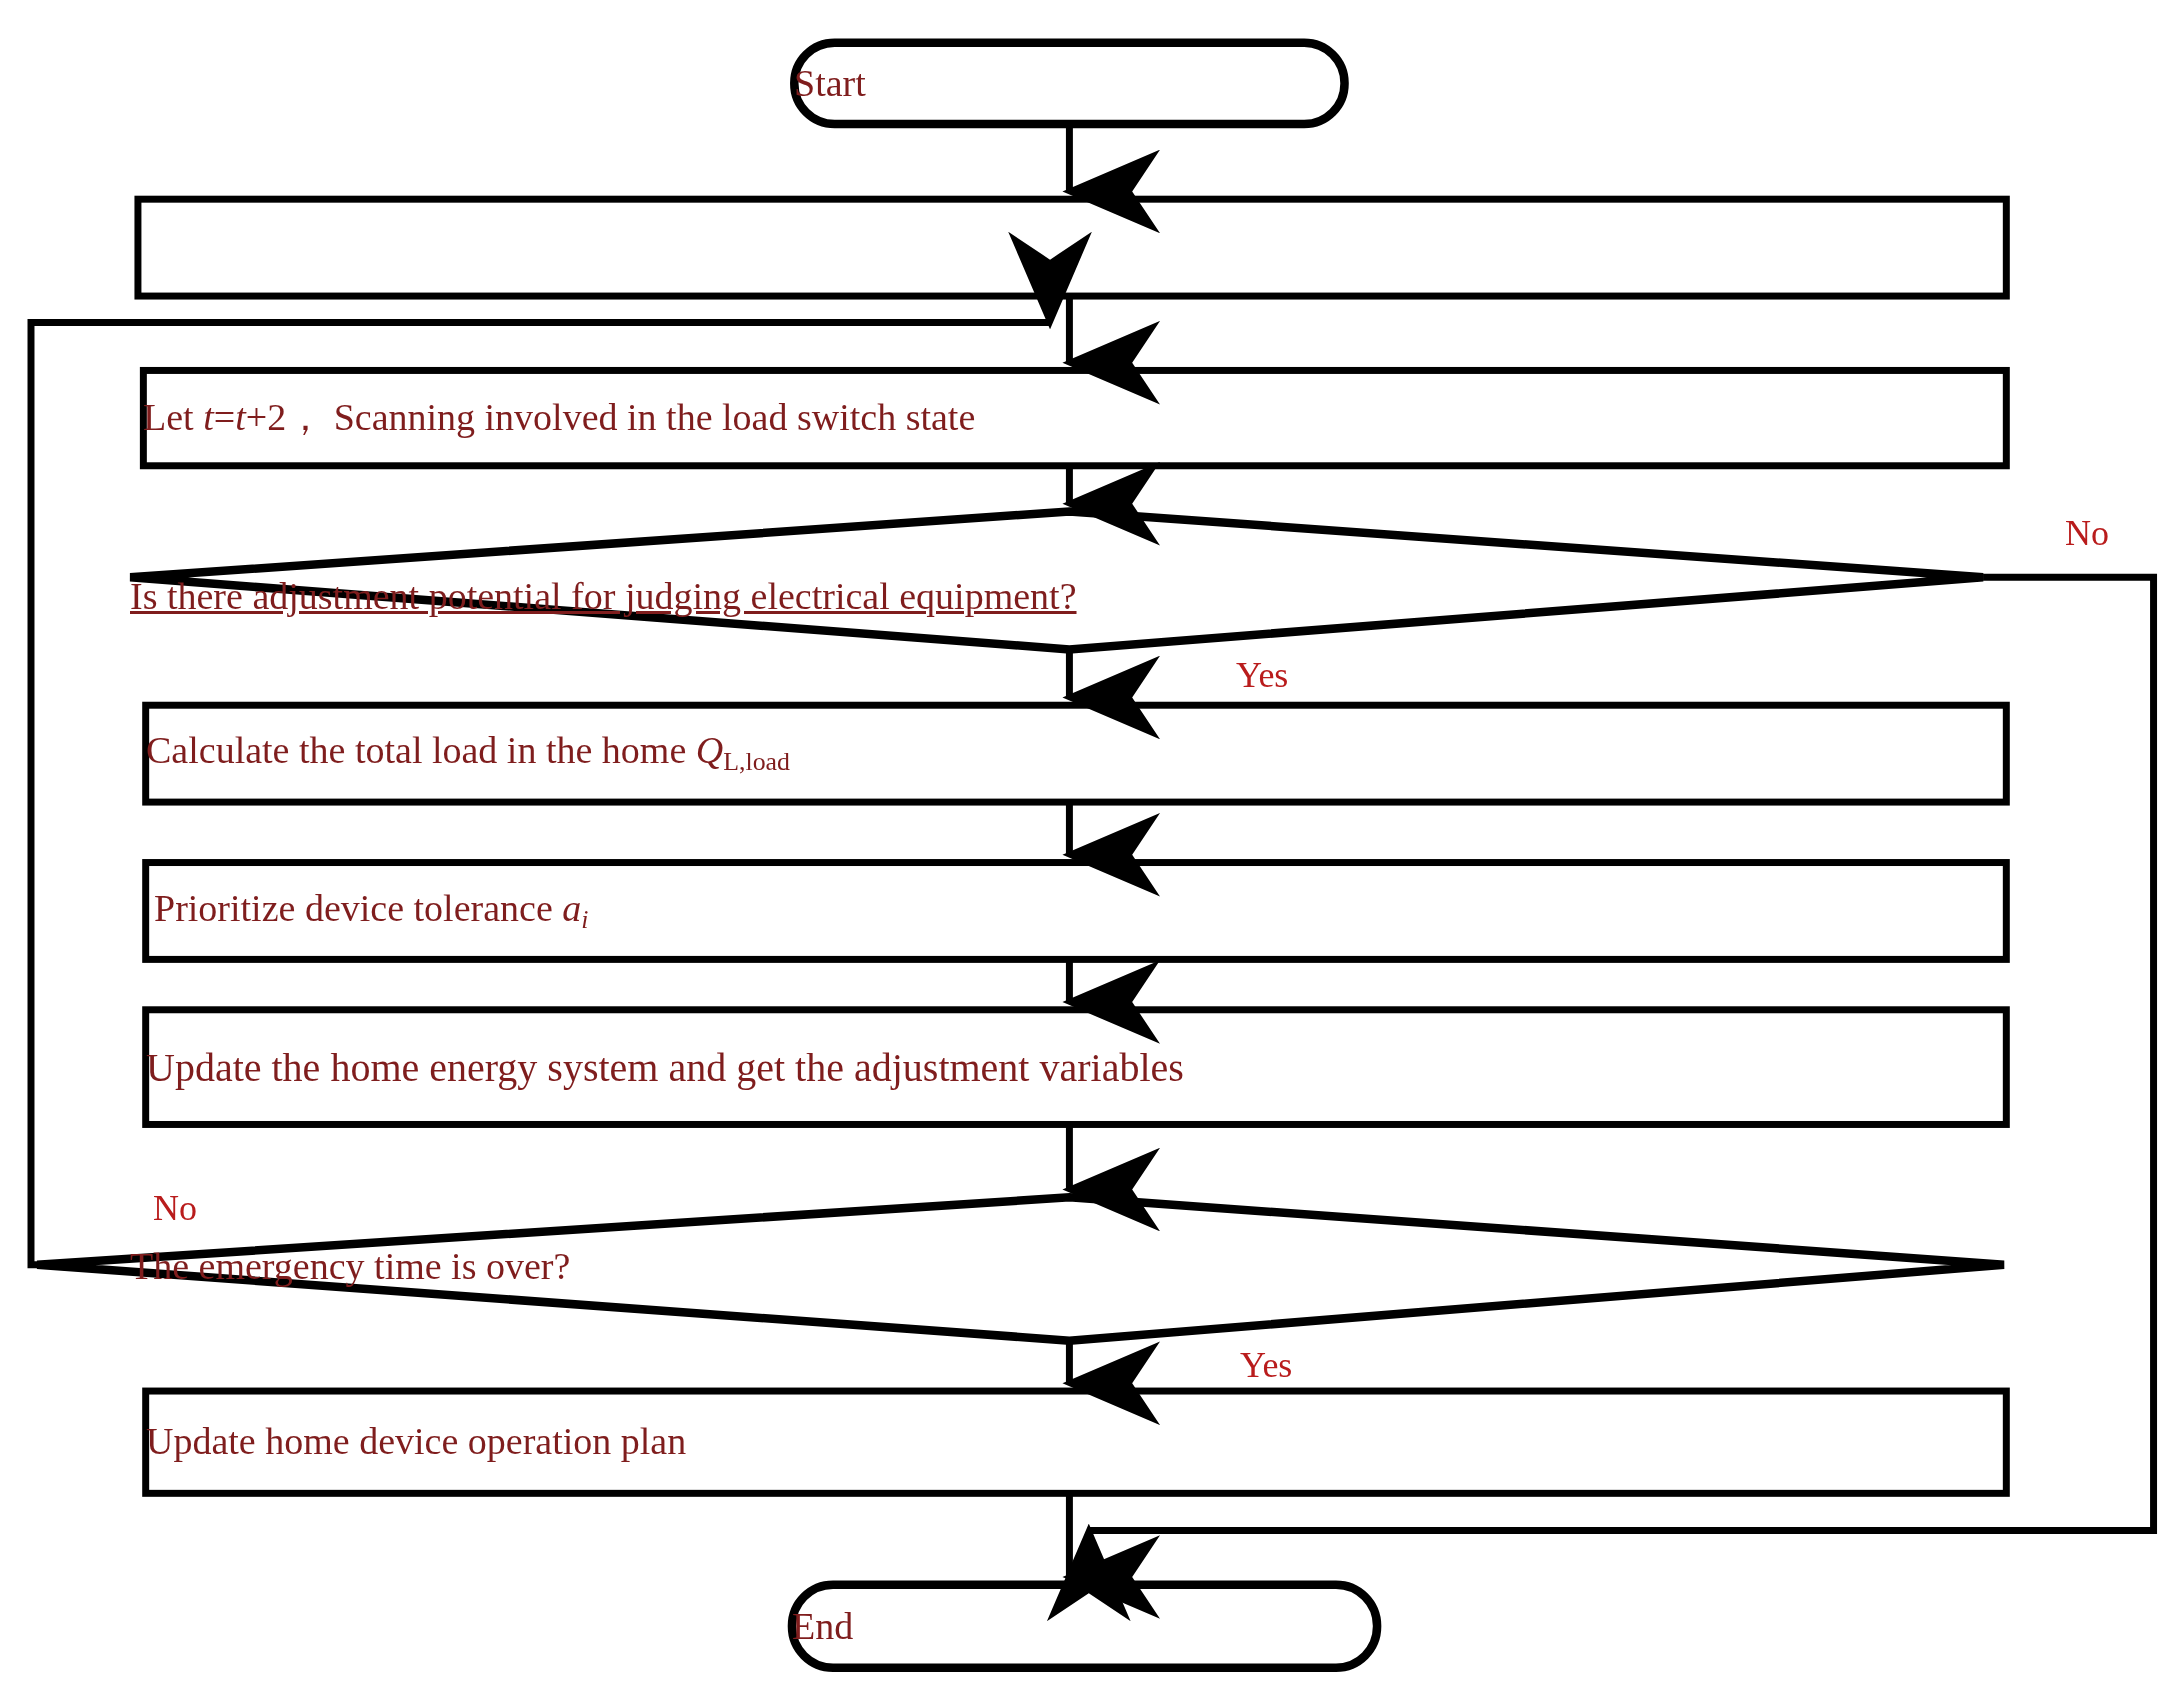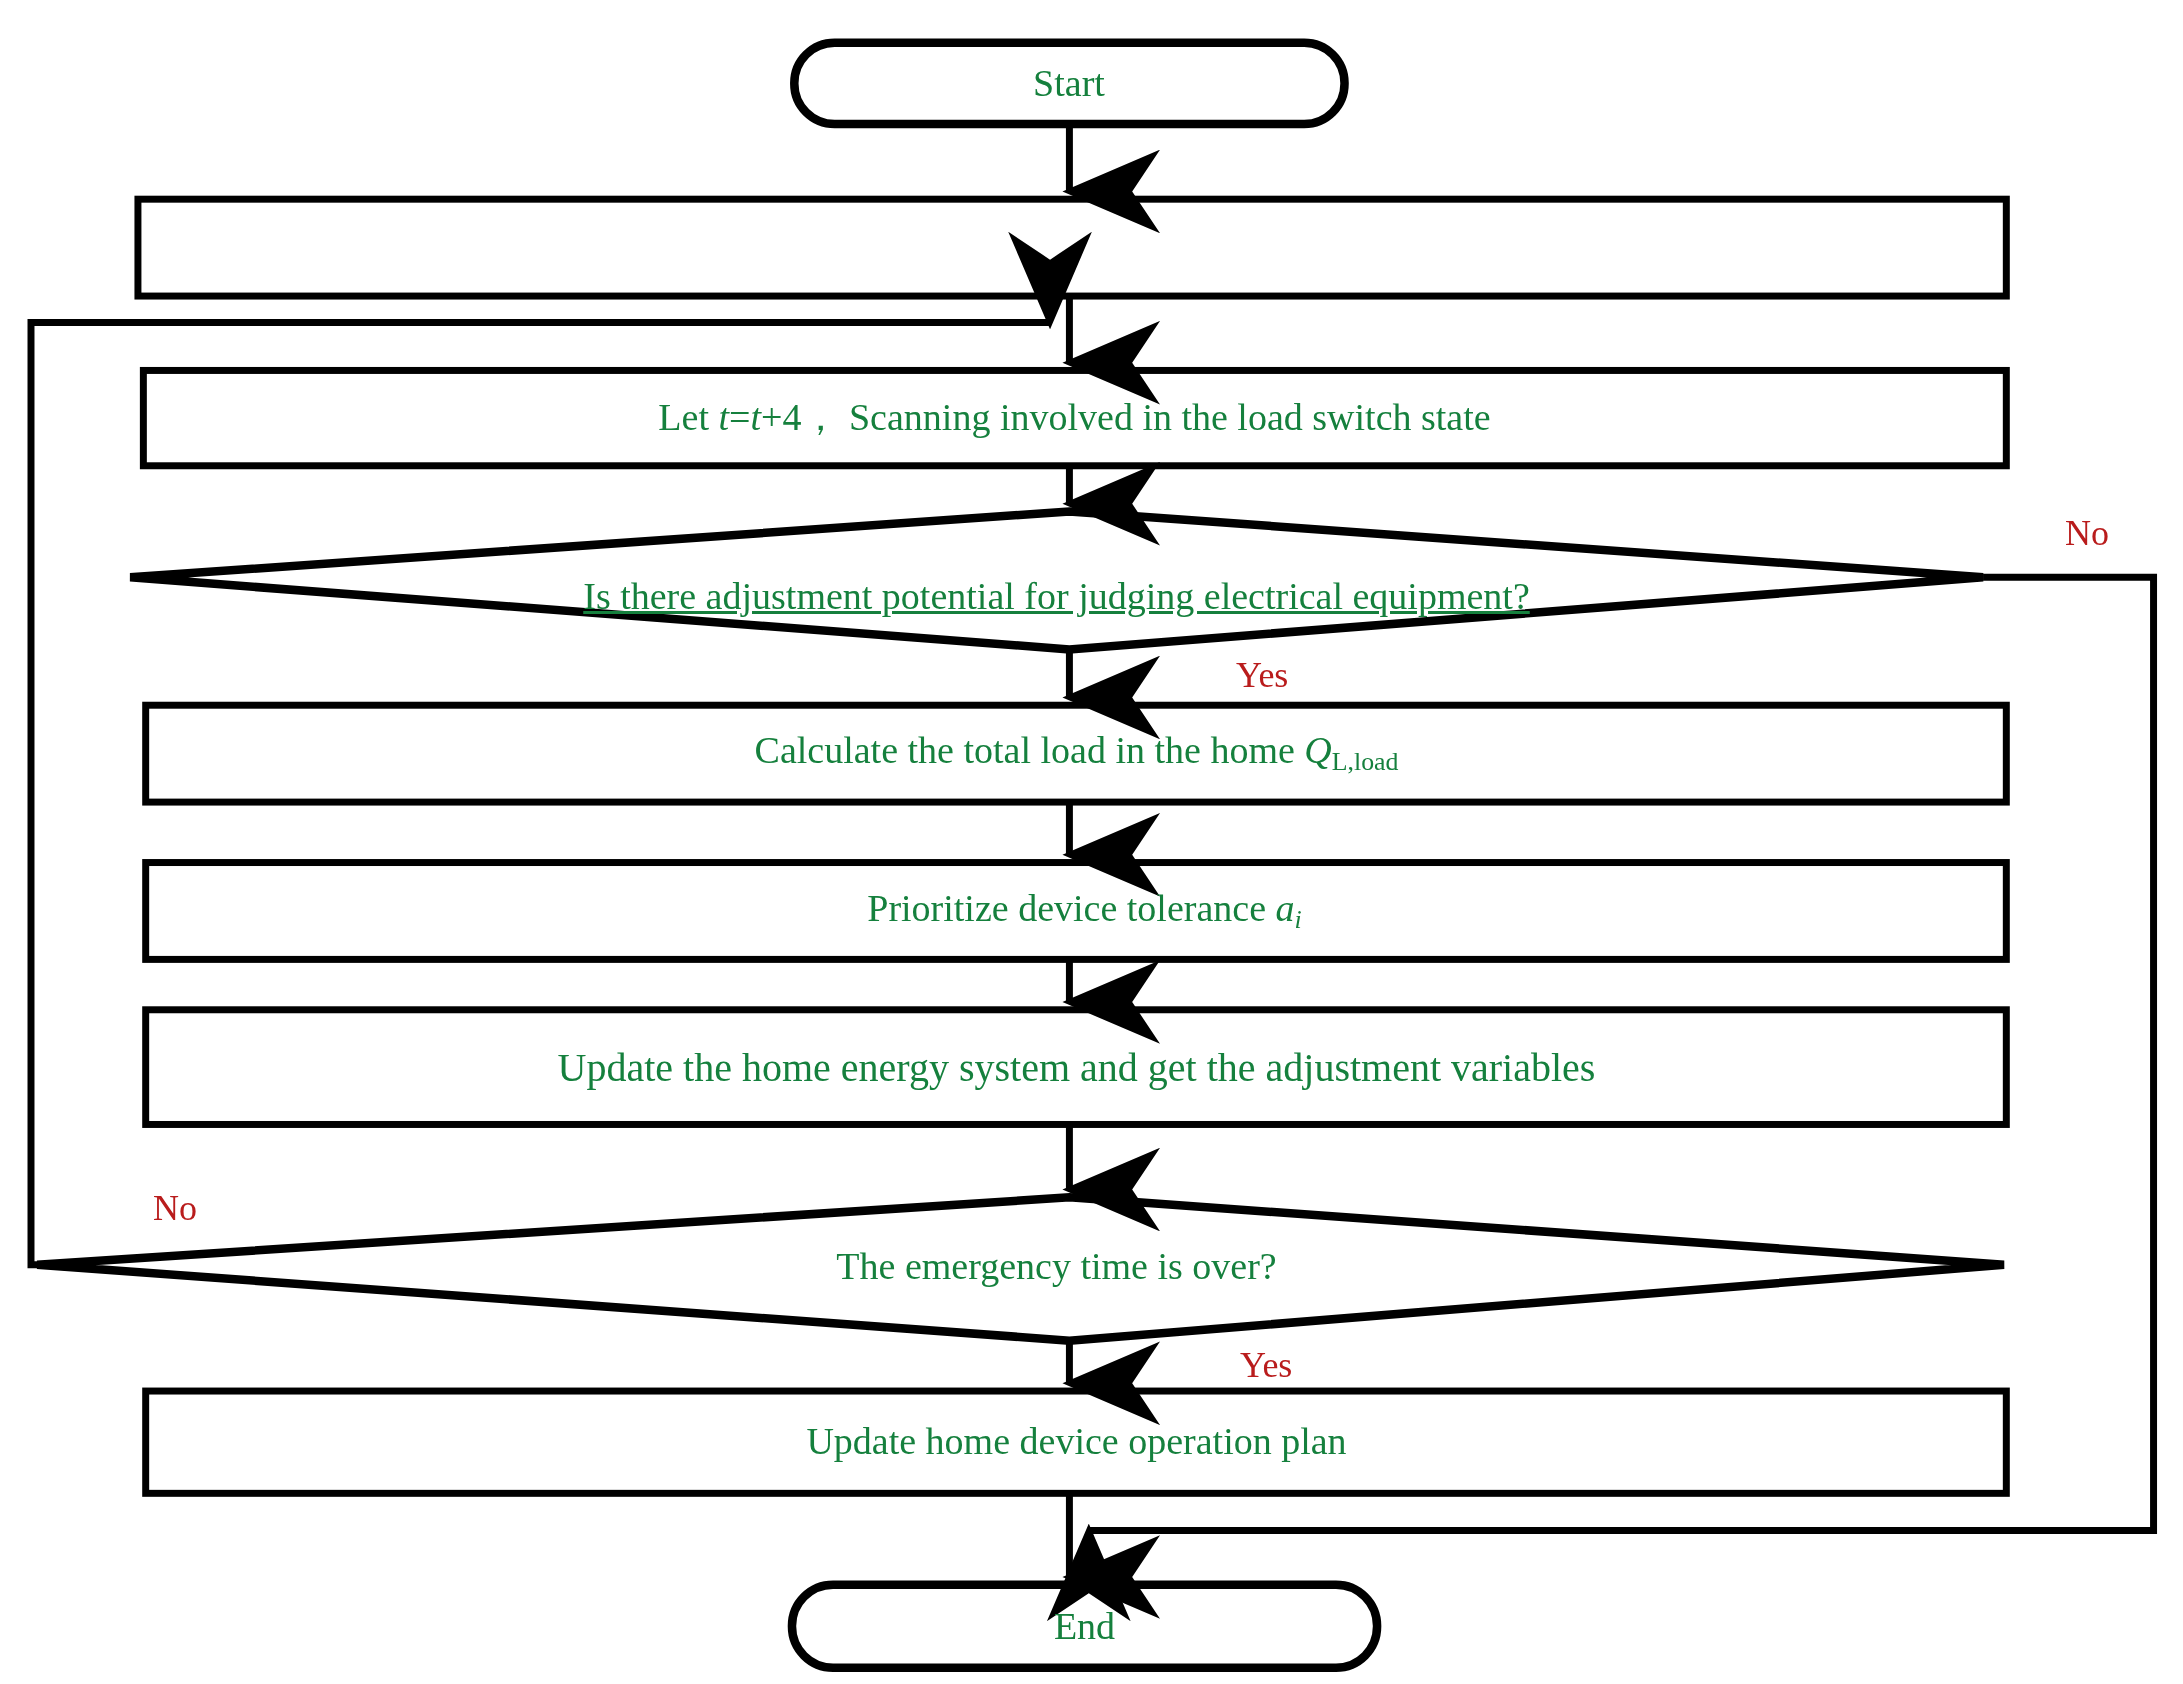--- a/index.html
+++ b/index.html
@@ -21,23 +21,22 @@
     position: absolute;
     left: 0;
     top: 0;
     width: 2183px;
     height: 1684px;
   }
   .node-label {
     position: absolute;
     display: flex;
     align-items: center;
-    justify-content: center;
     text-align: center;
-    color: #15803d;
+    color: #7f1d1d;
     font-size: 38px;
     line-height: 1.05;
     white-space: nowrap;
     pointer-events: none;
   }
   .edge-label {
     position: absolute;
     color: #b91c1c;
     font-size: 36px;
     line-height: 1;
@@ -112,21 +111,21 @@
       <path d="M 2559 745 L 2779 745 L 2779 1975 L 1405 1975" stroke-width="9" marker-end="url(#arrowDown)"></path>
     </g>
   </svg>
 
   <div class="node-label" style="left:794px; top:43px; width:550px; height:81px;">
     <span>Start</span>
   </div>
 
 
   <div class="node-label" style="left:143px; top:370px; width:1863px; height:95px;">
-    <span><span>Let </span><span class="it">t</span><span>=</span><span class="it">t</span><span>+4， Scanning involved in the load switch state</span></span>
+    <span><span>Let </span><span class="it">t</span><span>=</span><span class="it">t</span><span>+2， Scanning involved in the load switch state</span></span>
   </div>
 
   <div class="node-label" style="left:130px; top:558px; width:1853px; height:78px;text-decoration:underline;">
     <span>Is there adjustment potential for judging electrical equipment?</span>
   </div>
 
   <div class="node-label" style="left:146px; top:705px; width:1861px; height:97px;">
     <span><span>Calculate the total load in the home </span><span class="it">Q</span><span class="sub">L,load</span></span>
   </div>
 

